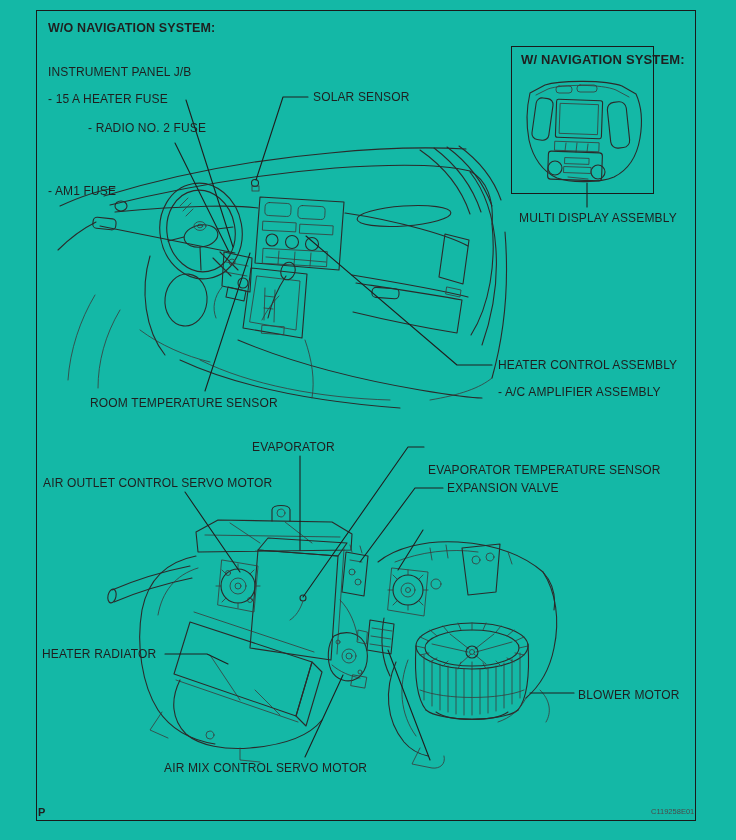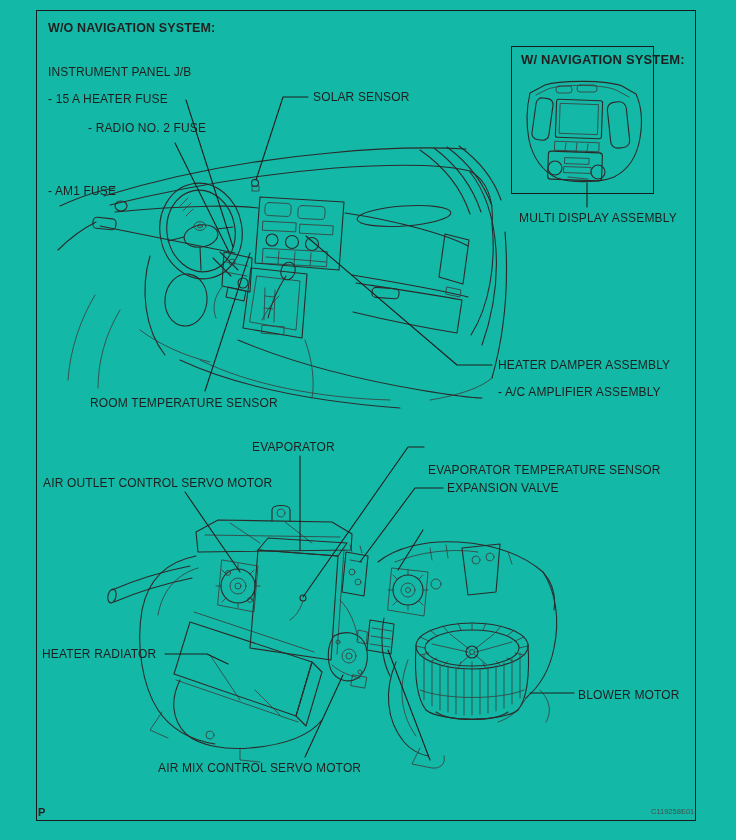--- a/index.html
+++ b/index.html
@@ -260,29 +260,29 @@
   <div class="lbl" style="left:48px;top:66px;">INSTRUMENT PANEL J/B</div>
   <div class="lbl" style="left:48px;top:93px;">- 15 A HEATER FUSE</div>
   <div class="lbl" style="left:48px;top:122px;margin-left:40px;">- RADIO NO. 2 FUSE</div>
   <div class="lbl" style="left:48px;top:149px;margin-top:36px;">- AM1 FUSE</div>
 
   <div class="lbl" style="left:313px;top:91px;">SOLAR SENSOR</div>
 
   <div class="lbl lbl-bold" style="left:521px;top:54px;font-size:13px;">W/ NAVIGATION SYSTEM:</div>
   <div class="lbl" style="left:519px;top:212px;">MULTI DISPLAY ASSEMBLY</div>
 
-  <div class="lbl" style="left:498px;top:359px;">HEATER DAMPER ASSEMBLY</div>
+  <div class="lbl" style="left:498px;top:359px;">HEATER CONTROL ASSEMBLY</div>
   <div class="lbl" style="left:498px;top:386px;">- A/C AMPLIFIER ASSEMBLY</div>
 
   <div class="lbl" style="left:90px;top:397px;">ROOM TEMPERATURE SENSOR</div>
 
   <div class="lbl" style="left:252px;top:441px;">EVAPORATOR</div>
   <div class="lbl" style="left:428px;top:464px;">EVAPORATOR TEMPERATURE SENSOR</div>
   <div class="lbl" style="left:43px;top:477px;">AIR OUTLET CONTROL SERVO MOTOR</div>
   <div class="lbl" style="left:447px;top:482px;">EXPANSION VALVE</div>
   <div class="lbl" style="left:42px;top:648px;">HEATER RADIATOR</div>
   <div class="lbl" style="left:578px;top:689px;">BLOWER MOTOR</div>
-  <div class="lbl" style="left:158px;top:762px;">AIR MIX CONTROL SERVO MOTOR</div>
+  <div class="lbl" style="left:164px;top:762px;">AIR MIX CONTROL SERVO MOTOR</div>
 
   <div class="lbl lbl-bold" style="left:38px;top:806px;font-size:11px;">P</div>
   <div class="lbl lbl-small" style="left:651px;top:808px;">C119258E01</div>
 
 </div>
 
 </body></html>

